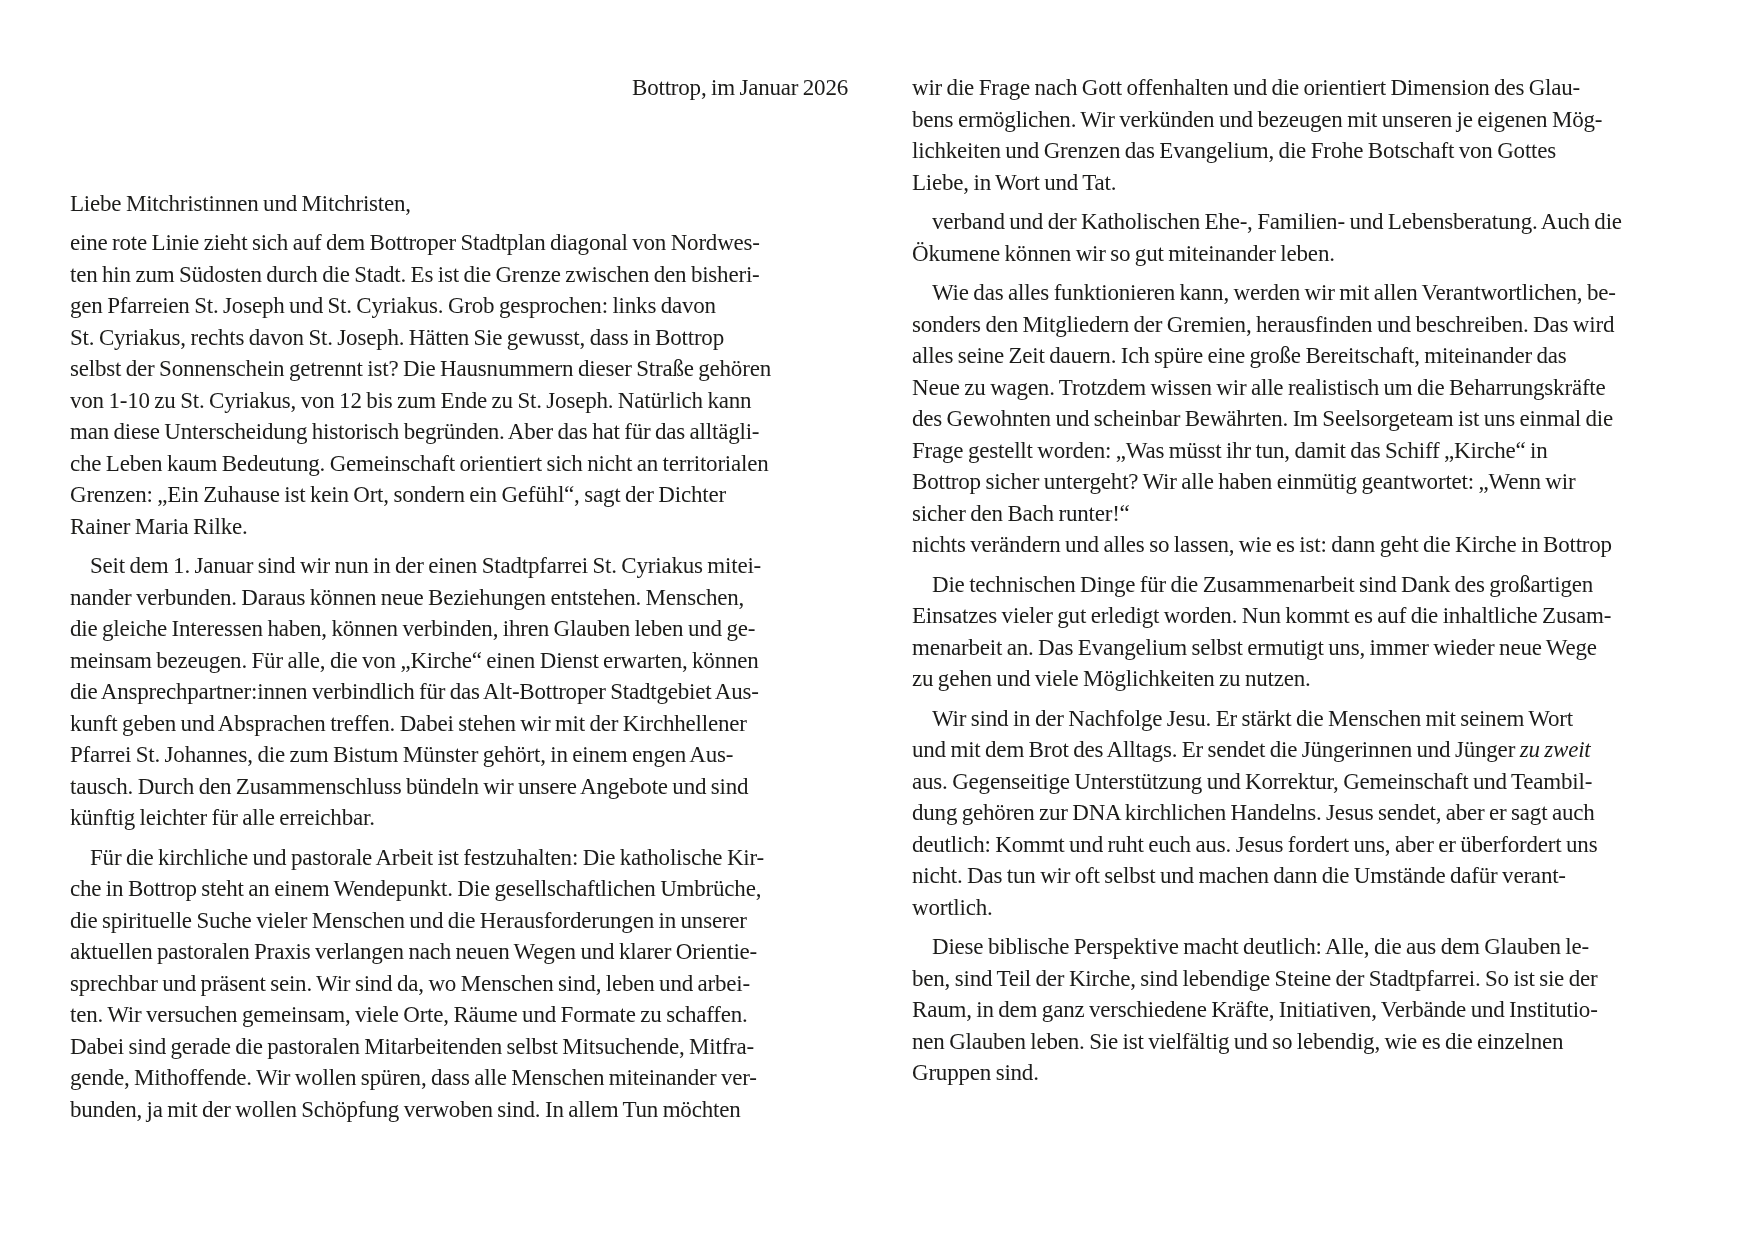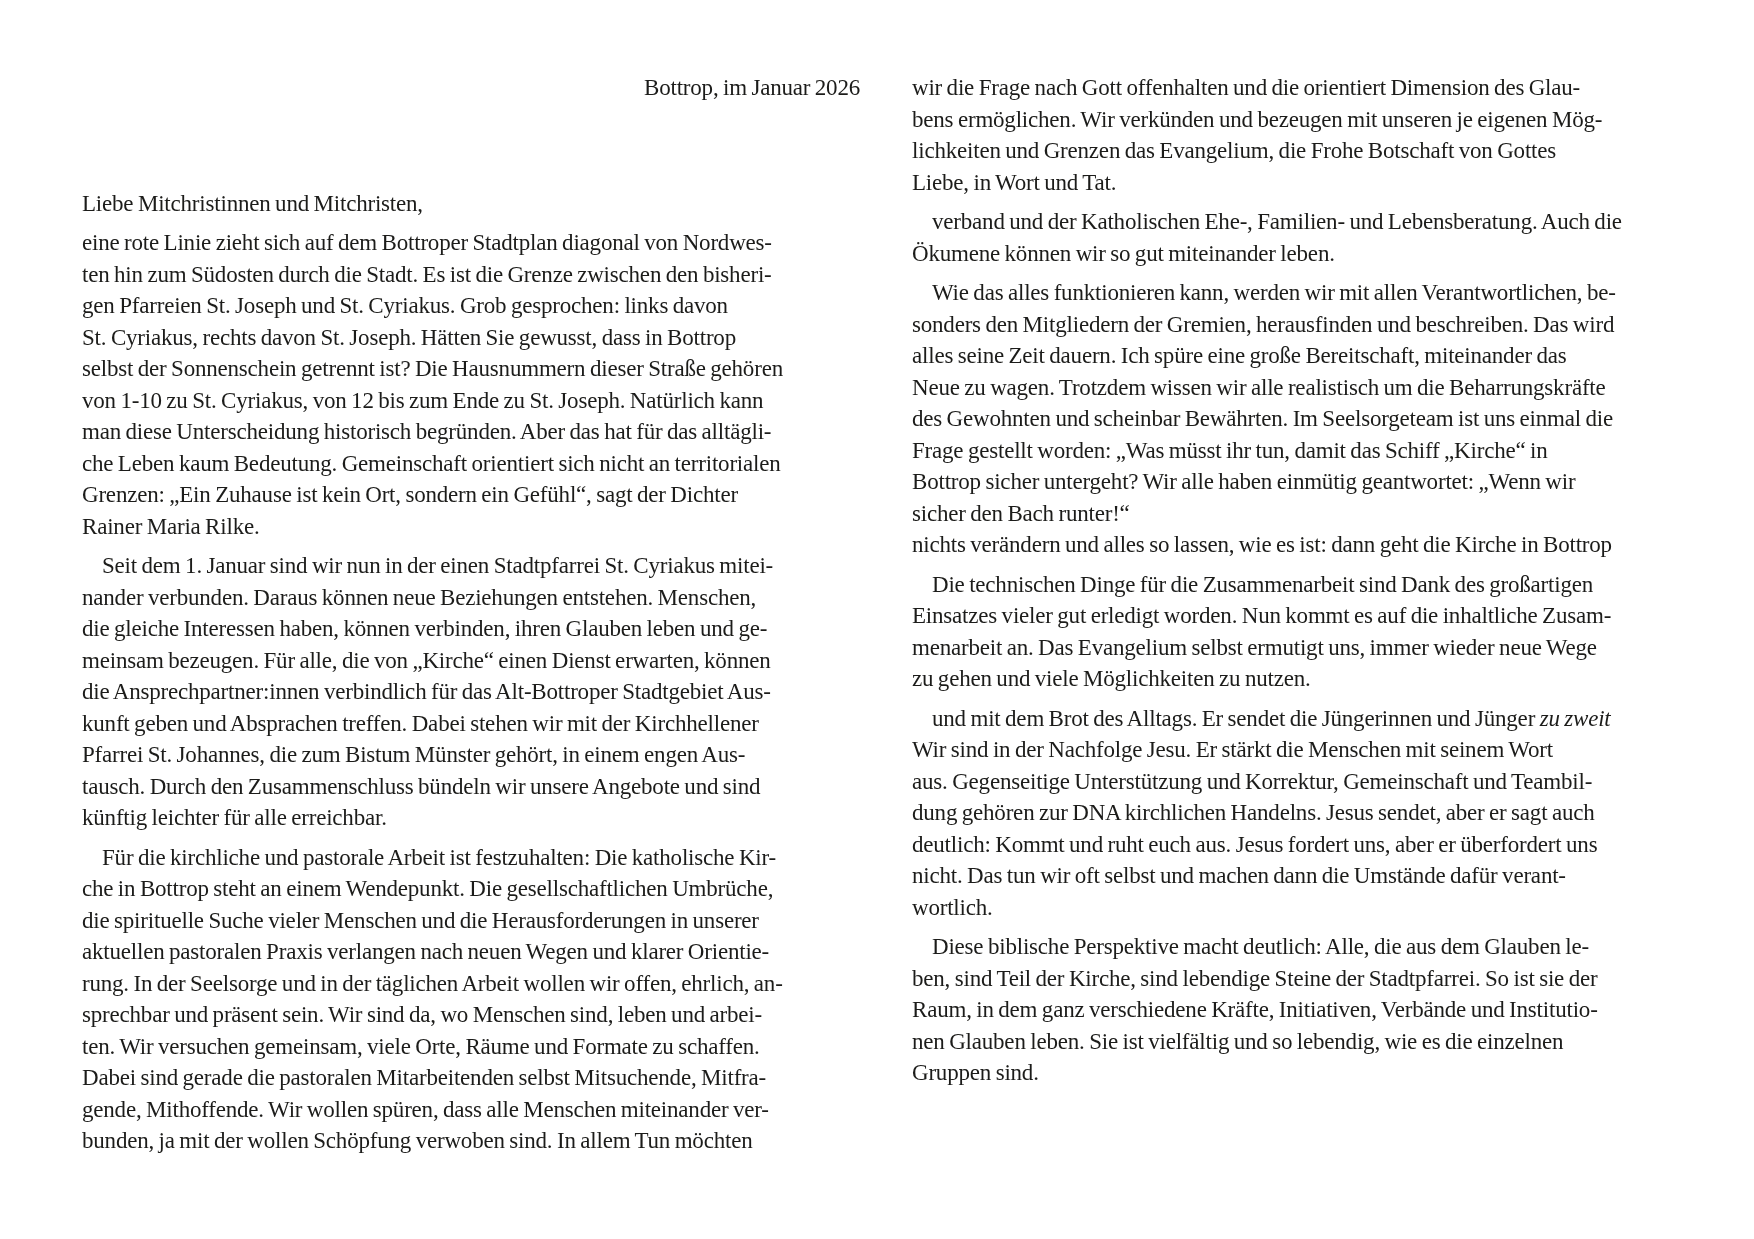--- a/index.html
+++ b/index.html
@@ -14,21 +14,21 @@
   }
   .col {
     position: absolute;
     top: 72px;
     font-size: 23px;
     line-height: 31.5px;
     letter-spacing: -0.2px;
     word-spacing: -1px;
     white-space: nowrap;
   }
-  .col-left  { left: 82px;  width: 778px; }
+  .col-left  { left: 70px;  width: 778px; }
   .col-right { left: 912px; width: 792px; }
   .dateline  { text-align: right; margin-bottom: 84px; }
   .para      { margin: 0 0 8px 0; }
   .para.indent .line:first-child { padding-left: 20px; }
   .line      { min-height: 31.5px; }
   em { font-style: italic; }
 </style>
 </head>
 <body>
 
@@ -59,21 +59,20 @@
         <div class="line">kunft geben und Absprachen treffen. Dabei stehen wir mit der Kirchhellener</div>
         <div class="line">Pfarrei St. Johannes, die zum Bistum Münster gehört, in einem engen Aus-</div>
         <div class="line">tausch. Durch den Zusammenschluss bündeln wir unsere Angebote und sind</div>
         <div class="line">künftig leichter für alle erreichbar.</div>
       </div>
       <div class="para indent">
         <div class="line">Für die kirchliche und pastorale Arbeit ist festzuhalten: Die katholische Kir-</div>
         <div class="line">che in Bottrop steht an einem Wendepunkt. Die gesellschaftlichen Umbrüche,</div>
         <div class="line">die spirituelle Suche vieler Menschen und die Herausforderungen in unserer</div>
         <div class="line">aktuellen pastoralen Praxis verlangen nach neuen Wegen und klarer Orientie-</div>
-        <div class="line">rung. In der Seelsorge und in der täglichen Arbeit wollen wir offen, ehrlich, an-</div>
         <div class="line">sprechbar und präsent sein. Wir sind da, wo Menschen sind, leben und arbei-</div>
         <div class="line">ten. Wir versuchen gemeinsam, viele Orte, Räume und Formate zu schaffen.</div>
         <div class="line">Dabei sind gerade die pastoralen Mitarbeitenden selbst Mitsuchende, Mitfra-</div>
         <div class="line">gende, Mithoffende. Wir wollen spüren, dass alle Menschen miteinander ver-</div>
         <div class="line">bunden, ja mit der wollen Schöpfung verwoben sind. In allem Tun möchten</div>
       </div>
     </div>
   <div class="col col-right">
       <div class="para">
         <div class="line">wir die Frage nach Gott offenhalten und die orientiert Dimension des Glau-</div>
@@ -96,22 +95,22 @@
         <div class="line">sicher den Bach runter!“</div>
         <div class="line">nichts verändern und alles so lassen, wie es ist: dann geht die Kirche in Bottrop</div>
       </div>
       <div class="para indent">
         <div class="line">Die technischen Dinge für die Zusammenarbeit sind Dank des großartigen</div>
         <div class="line">Einsatzes vieler gut erledigt worden. Nun kommt es auf die inhaltliche Zusam-</div>
         <div class="line">menarbeit an. Das Evangelium selbst ermutigt uns, immer wieder neue Wege</div>
         <div class="line">zu gehen und viele Möglichkeiten zu nutzen.</div>
       </div>
       <div class="para indent">
+        <div class="line">Wir sind in der Nachfolge Jesu. Er stärkt die Menschen mit seinem Wort</div>
         <div class="line"><span>und mit dem Brot des Alltags. Er sendet die Jüngerinnen und Jünger </span><em>zu zweit</em></div>
-        <div class="line">Wir sind in der Nachfolge Jesu. Er stärkt die Menschen mit seinem Wort</div>
         <div class="line">aus. Gegenseitige Unterstützung und Korrektur, Gemeinschaft und Teambil-</div>
         <div class="line">dung gehören zur DNA kirchlichen Handelns. Jesus sendet, aber er sagt auch</div>
         <div class="line">deutlich: Kommt und ruht euch aus. Jesus fordert uns, aber er überfordert uns</div>
         <div class="line">nicht. Das tun wir oft selbst und machen dann die Umstände dafür verant-</div>
         <div class="line">wortlich.</div>
       </div>
       <div class="para indent">
         <div class="line">Diese biblische Perspektive macht deutlich: Alle, die aus dem Glauben le-</div>
         <div class="line">ben, sind Teil der Kirche, sind lebendige Steine der Stadtpfarrei. So ist sie der</div>
         <div class="line">Raum, in dem ganz verschiedene Kräfte, Initiativen, Verbände und Institutio-</div>

